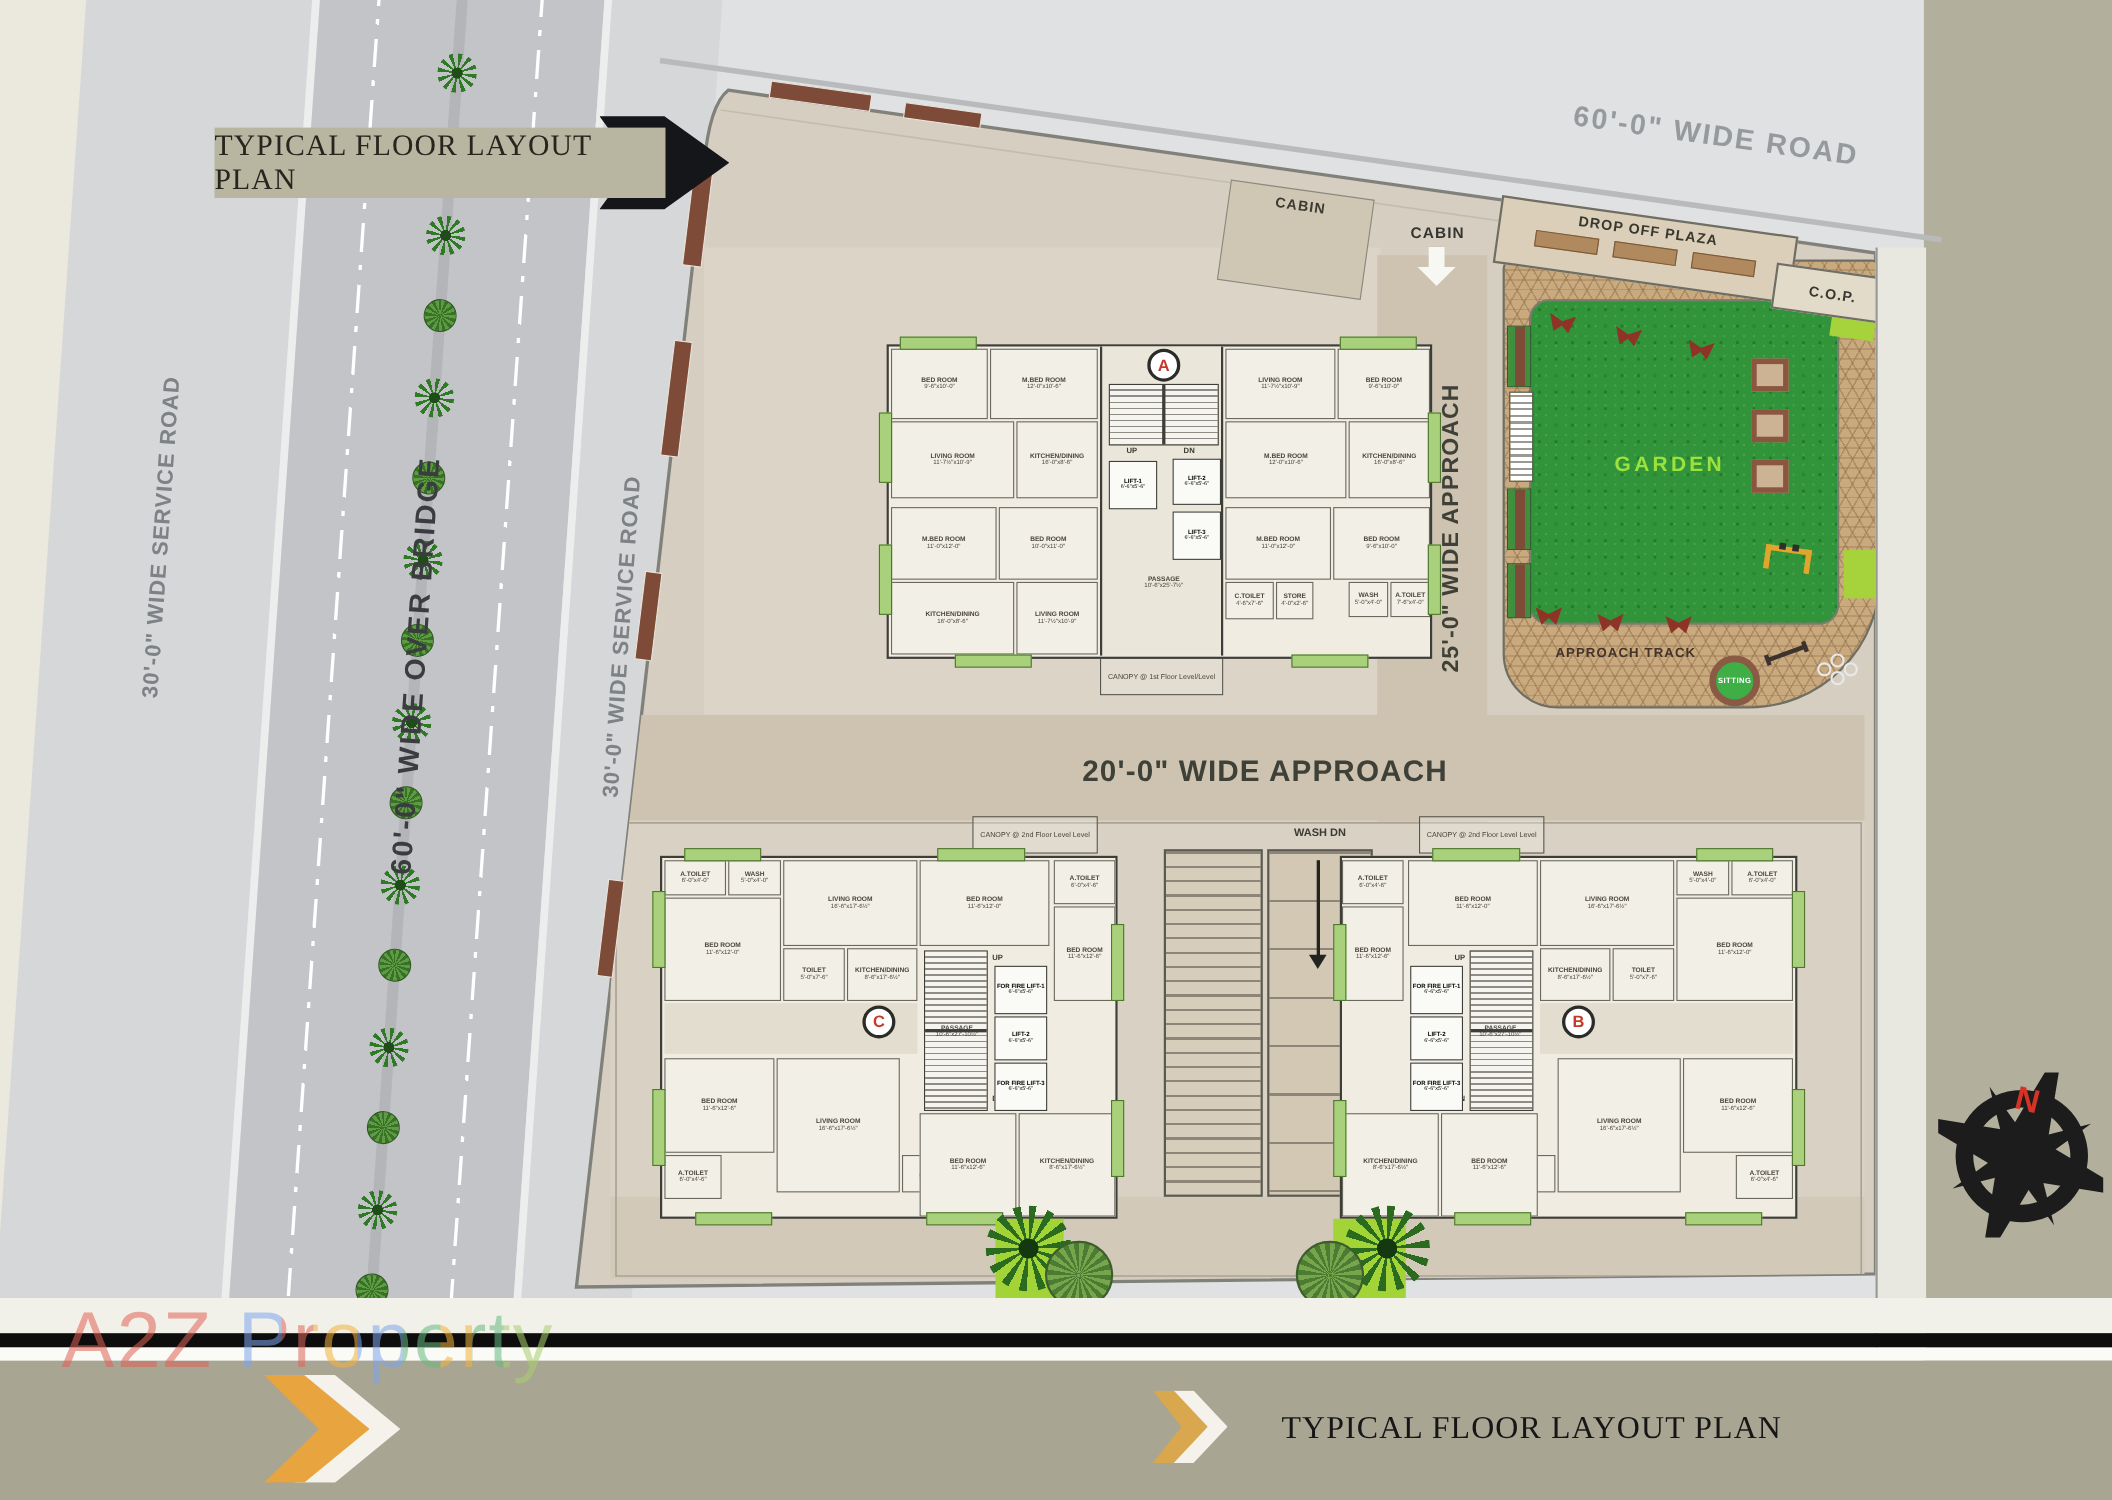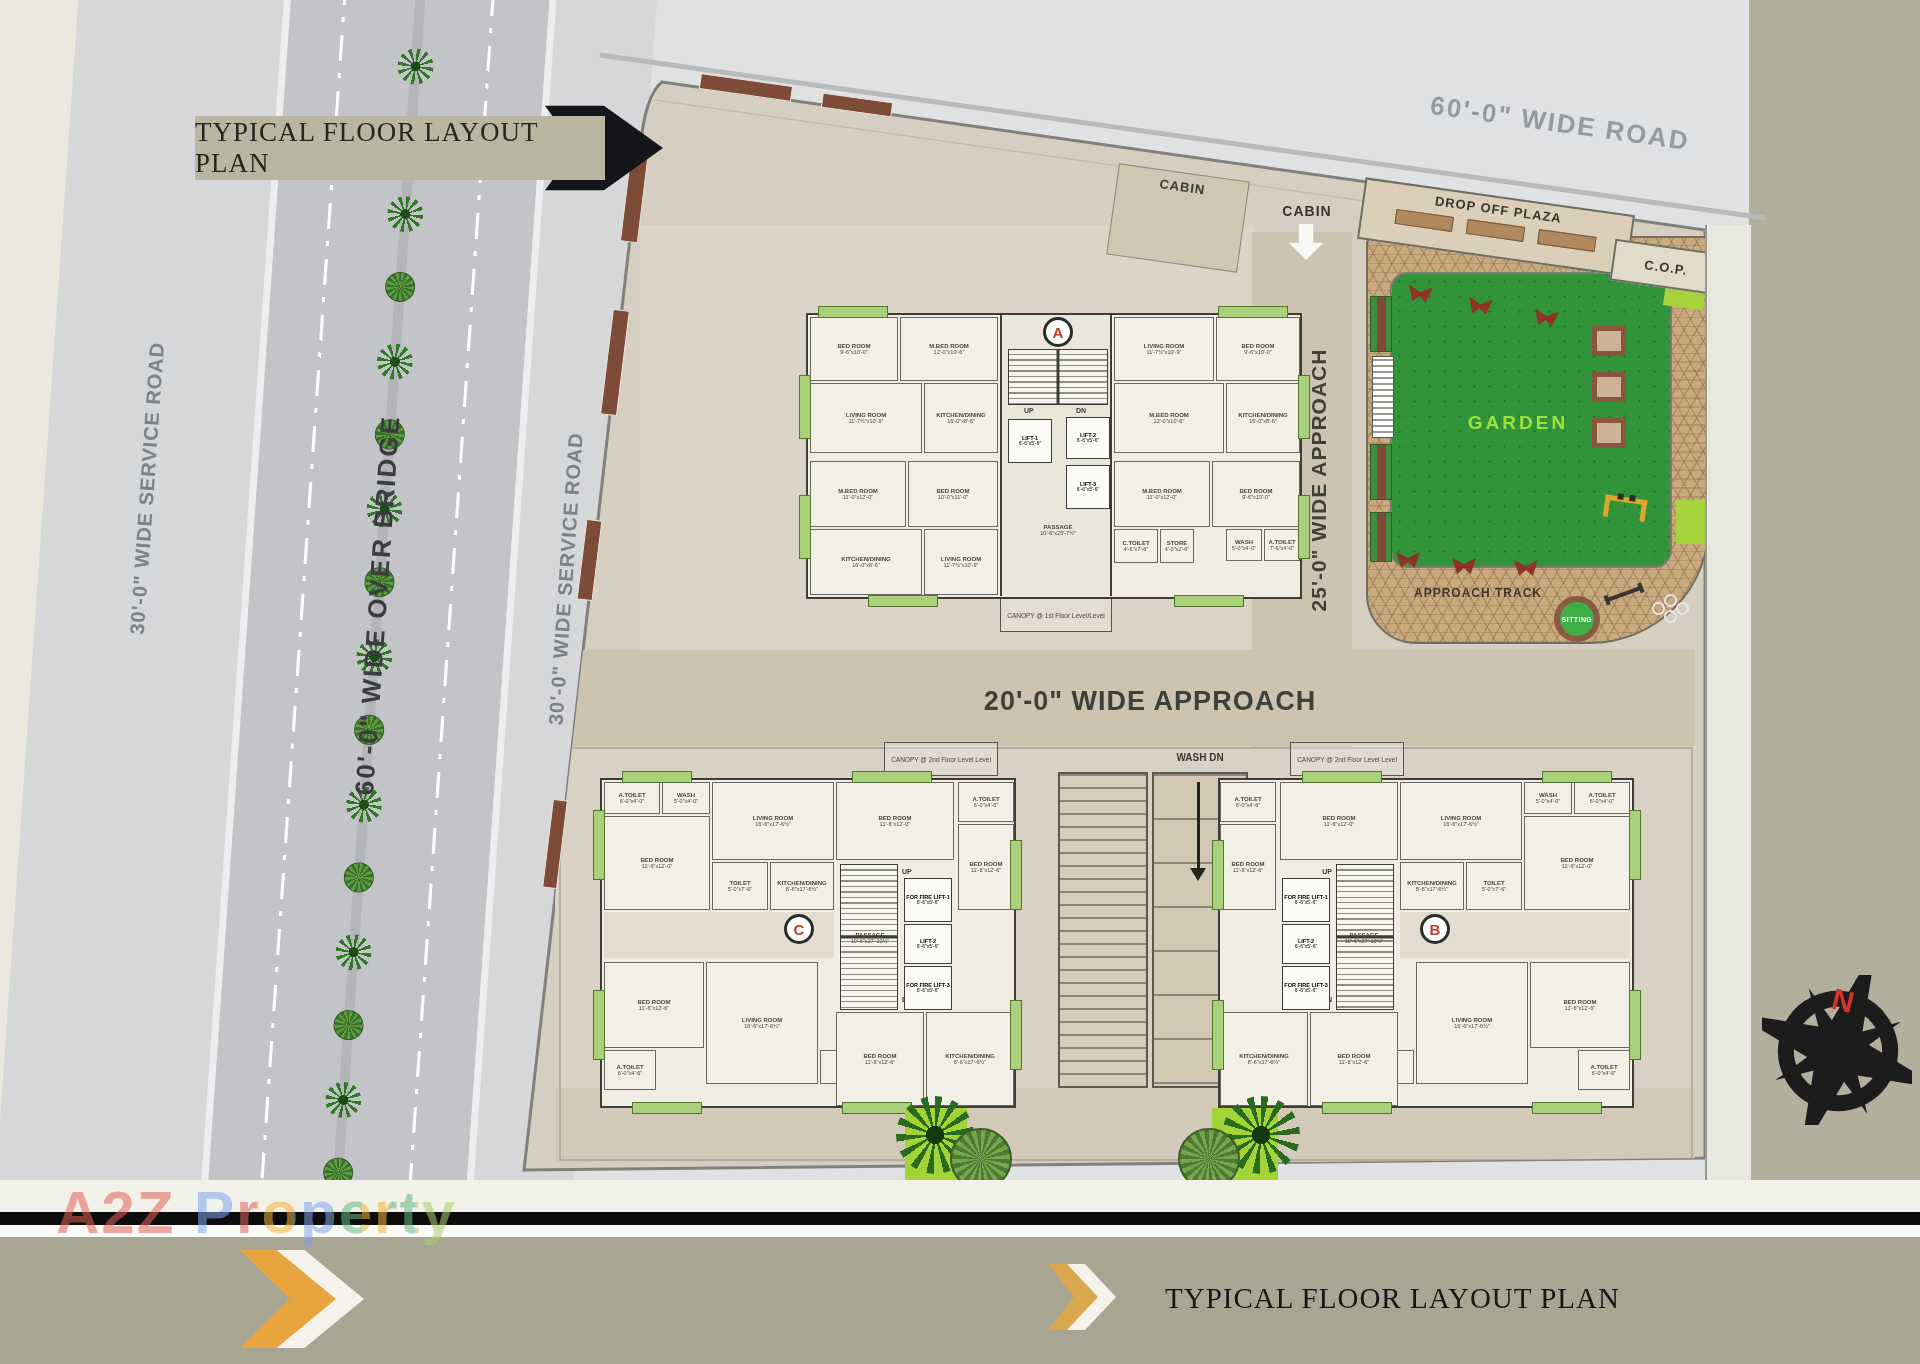--- a/index.html
+++ b/index.html
@@ -35,21 +35,21 @@
 
   
   .banner-chev{left:545px;top:100px;width:118px;height:96px;background:#14161a;
                clip-path:polygon(0 6%,50% 6%,100% 50%,50% 94%,0 94%,26% 50%);}
   .banner{left:195px;top:116px;width:410px;height:64px;background:#b8b6a1;
           display:flex;align-items:center;justify-content:center;
           font-family:"Liberation Serif",serif;font-size:27px;color:#26261f;letter-spacing:1px;}
 
   
   .wm-road{left:138px;top:515px;font-size:47px;color:rgba(255,255,255,0.55);letter-spacing:2px;white-space:nowrap;}
-  .wm-logo{left:56px;top:1178px;font-size:60px;font-weight:bold;opacity:.55;white-space:nowrap;letter-spacing:2px;}
+  .wm-logo{left:56px;top:1178px;font-size:72px;font-weight:normal;opacity:.55;white-space:nowrap;letter-spacing:2px;}
   .wm-a2z{color:#e06257;}
   .wm-prop{background:linear-gradient(90deg,#7ea6f0 0 14%,#e0655c 14% 24%,#f3b33b 24% 38%,#7ea6f0 38% 52%,#67b97f 52% 64%,#f3b33b 64% 74%,#67b97f 74% 84%,#a9cf6e 84% 100%);
            -webkit-background-clip:text;background-clip:text;color:transparent;}
 
   
   .lbl-road-top{left:1360px;top:108px;width:400px;text-align:center;transform:rotate(8deg);
                 font-size:26px;font-weight:bold;color:#96999e;letter-spacing:2px;white-space:nowrap;}
   .lbl-appr20{left:935px;top:686px;width:430px;text-align:center;font-size:27px;font-weight:bold;color:#3f4038;letter-spacing:1px;}
   .lbl-appr25{left:1172px;top:465px;width:300px;height:30px;text-align:center;transform:rotate(-90deg);
               font-size:21px;font-weight:bold;color:#3f4038;letter-spacing:1px;white-space:nowrap;}

